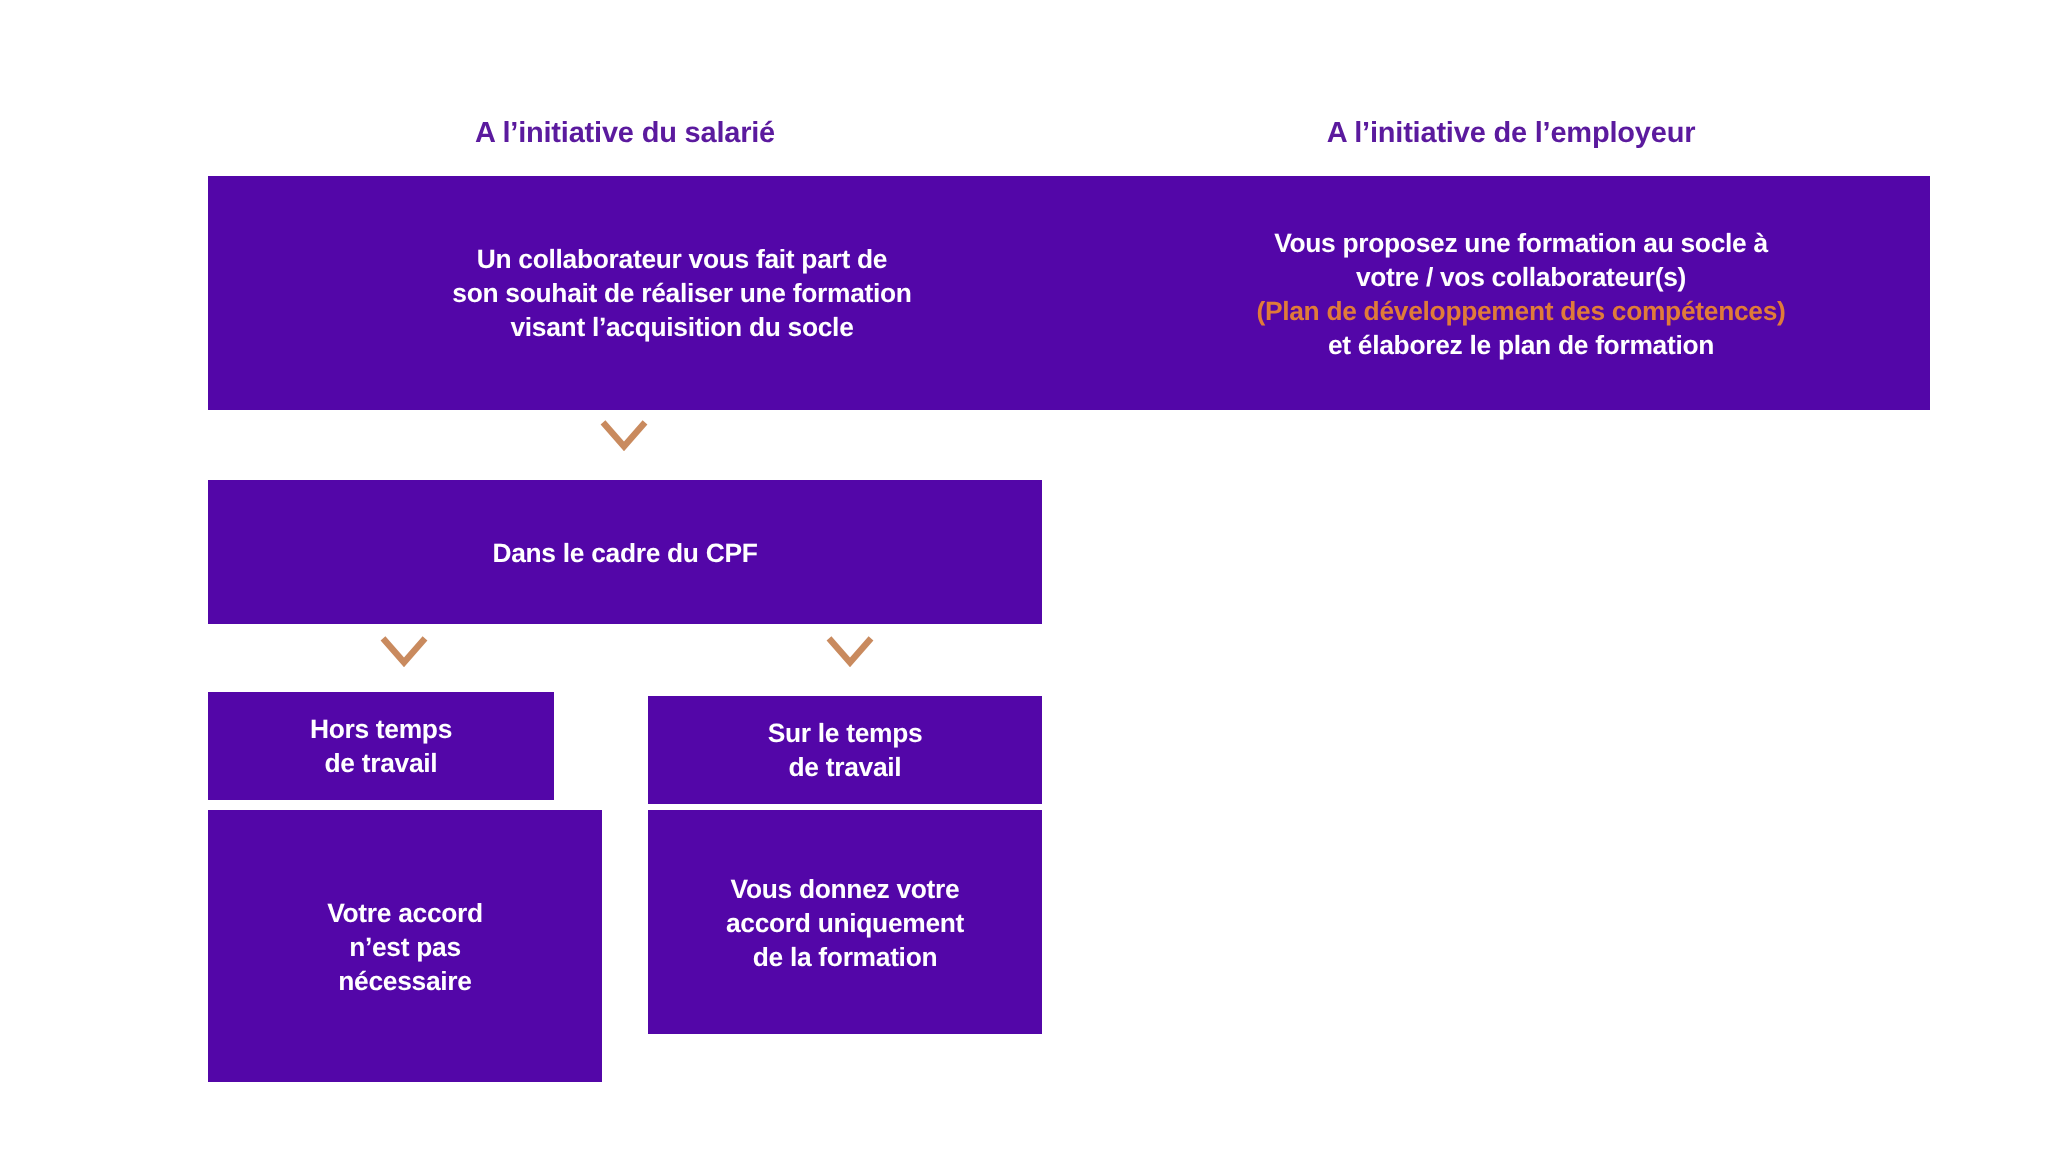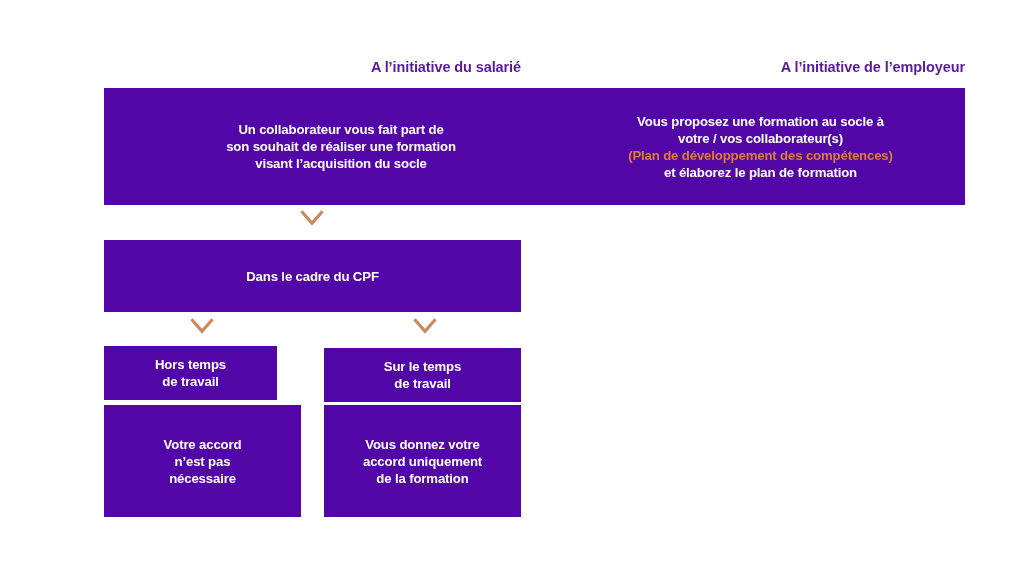--- a/index.html
+++ b/index.html
@@ -24,21 +24,21 @@
   }
 
   
   .col-title {
     position: absolute;
     font-size: 14.5px;
     font-weight: bold;
     color: #5B1A9E;
     letter-spacing: -0.1px;
     white-space: nowrap;
-    text-align: right;
+    text-align: center;
   }
   #title-left  { left: 104px; top: 59px; width: 417px; }
   #title-right { left: 546px; top: 59px; width: 419px; }
 
   
   .box {
     position: absolute;
     background: #5306A8;
     color: #ffffff;
     font-size: 13.2px;
@@ -53,21 +53,21 @@
   }
   .box .lines { width: 100%; }
   .box .line { display: block; white-space: nowrap; letter-spacing: -0.15px; }
   .box .line.accent { color: #E07B39; }
 
   #box-employee-request { left: 104px; top: 88px;  width: 474px; height: 117px; }
   #box-employer-offer   { left: 546px; top: 88px;  width: 419px; height: 117px; padding-left: 16px; }
   #box-cpf              { left: 104px; top: 240px; width: 417px; height: 72px;  }
 
   #box-outside-worktime-head { left: 104px; top: 346px; width: 173px; height: 54px; }
-  #box-outside-worktime-body { left: 104px; top: 405px; width: 197px; height: 112px; }
+  #box-outside-worktime-body { left: 104px; top: 405px; width: 197px; height: 136px; }
   #box-during-worktime-head  { left: 324px; top: 348px; width: 197px; height: 54px; text-align: center; }
   #box-during-worktime-body  { left: 324px; top: 405px; width: 197px; height: 112px; }
 
   
   .chevron {
     position: absolute;
     width: 26px;
     height: 22px;
   }
   .chevron svg { display: block; width: 26px; height: 22px; }

